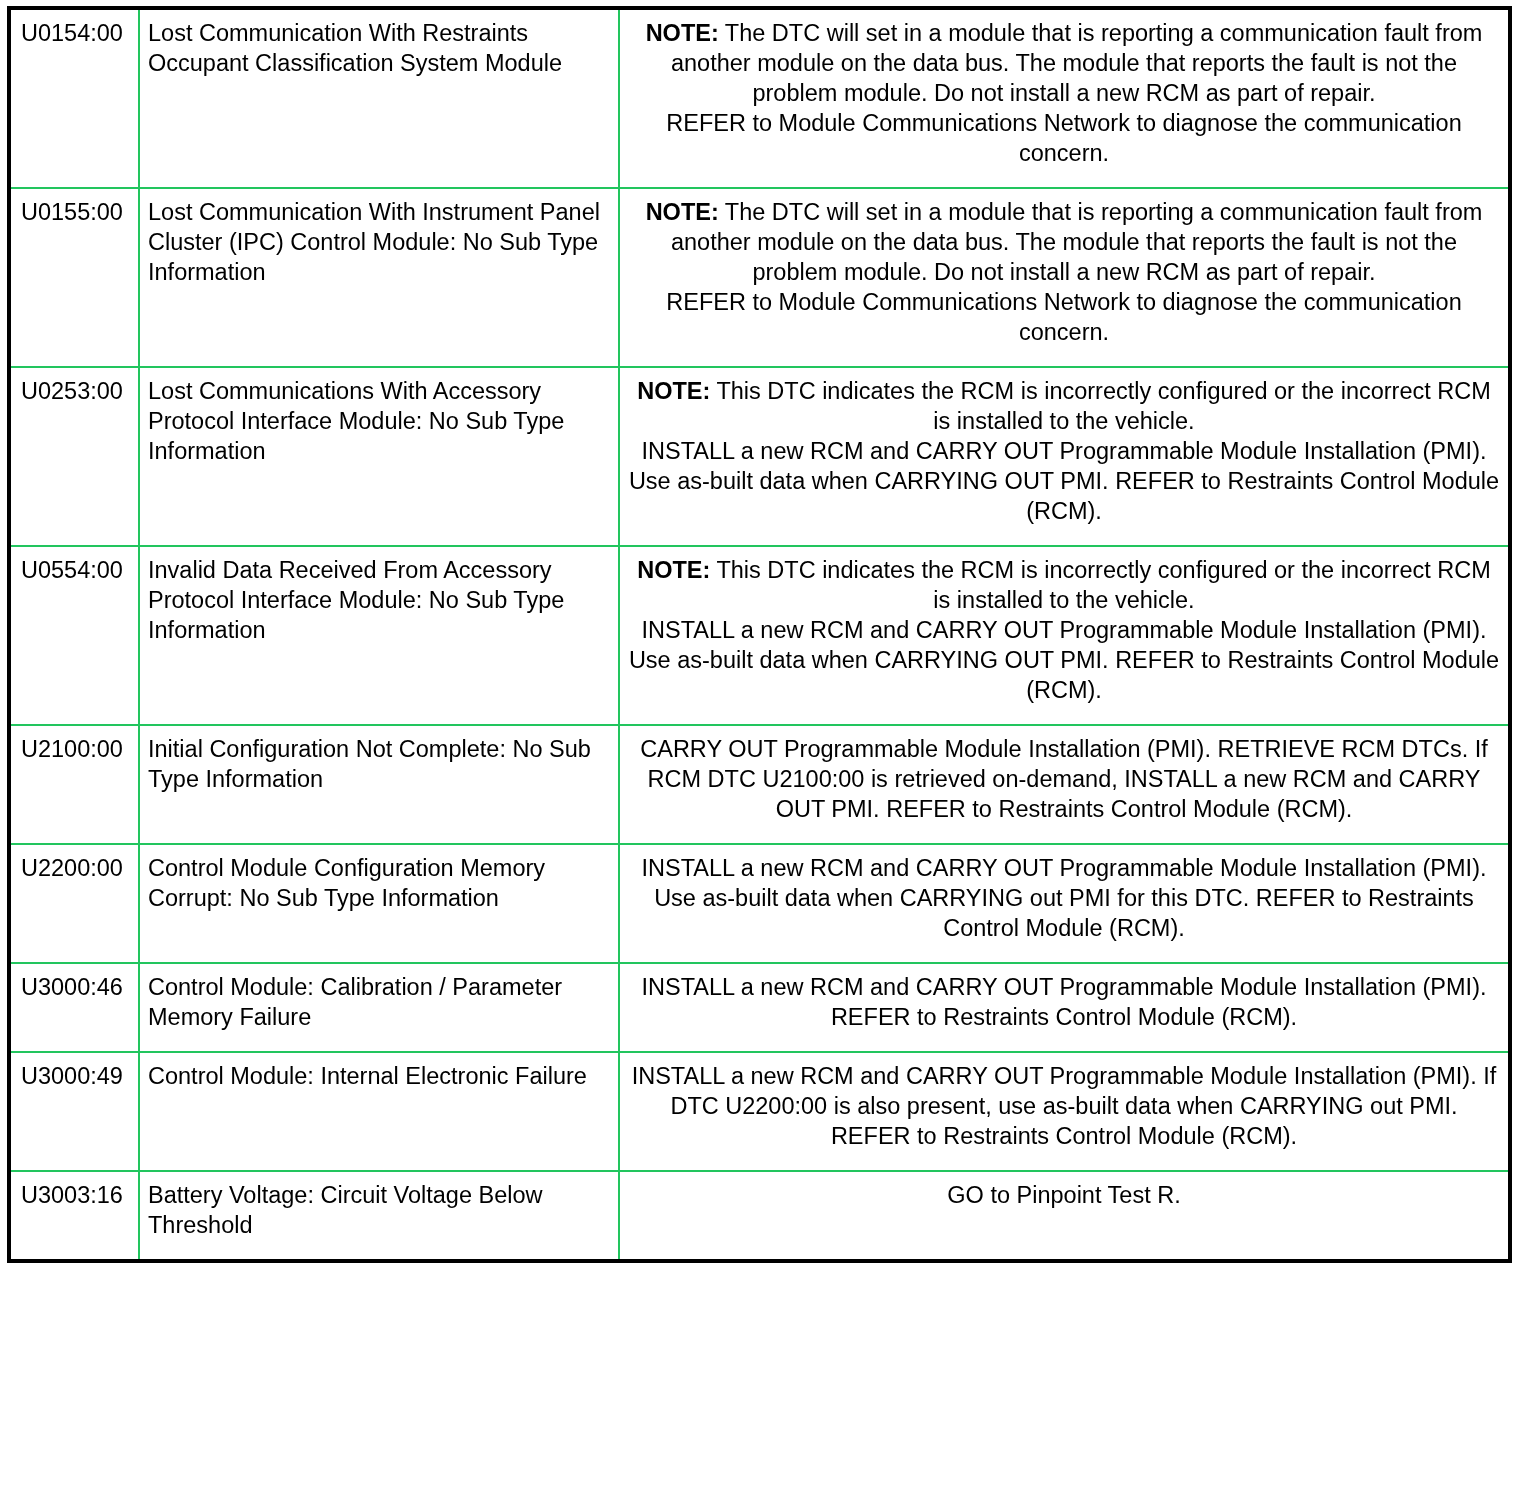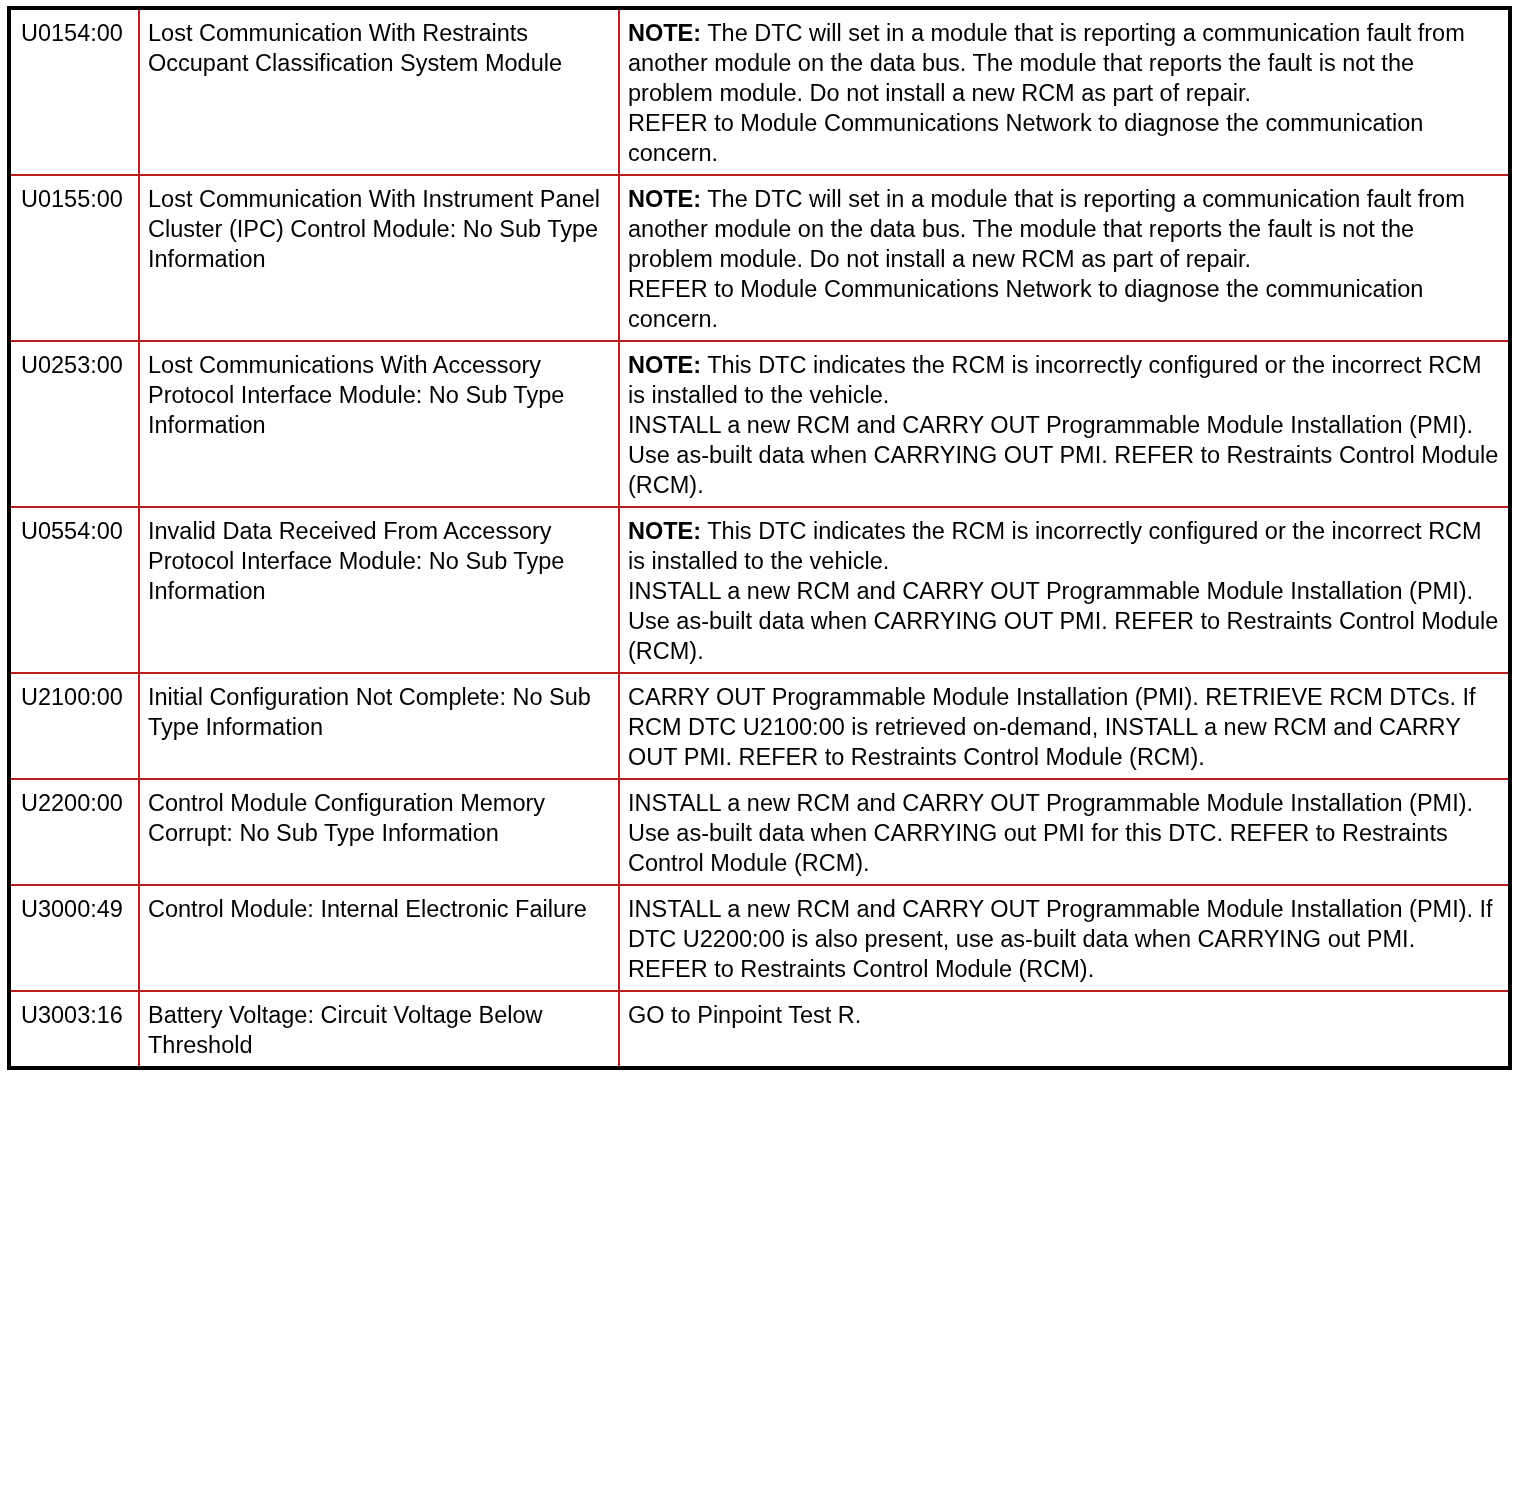--- a/index.html
+++ b/index.html
@@ -6,28 +6,28 @@
   body { width: 1520px; height: 1498px; position: relative; overflow: hidden; }
   .dtc-table {
     position: absolute; left: 7px; top: 6px;
     width: 1501px; border-collapse: collapse;
     border: 4px solid #000;
     font-family: "Liberation Sans", sans-serif;
     font-size: 23.5px; line-height: 30px; color: #000;
     table-layout: fixed;
   }
   .dtc-table td {
-    border: 2px solid #b91c1c; vertical-align: top;
-    padding: 8px 8px 6px 8px;
+    border: 2px solid #22c55e; vertical-align: top;
+    padding: 8px 8px 19px 8px;
   }
   col.c-code { width: 130px; }
   col.c-desc { width: 480px; }
   col.c-action { width: 891px; }
   .code { padding-left: 10px !important; padding-right: 4px !important; white-space: nowrap; }
-  .para { margin: 0; }
+  .para { margin: 0; text-align: center; }
   .para + .para { }
   .note-label { font-weight: bold; }
 </style>
 </head>
 <body>
 
 <table class="dtc-table">
   <colgroup>
     <col class="c-code">
       <col class="c-desc">
@@ -75,20 +75,27 @@
         </td>
       </tr>
       <tr>
         <td class="code">U2200:00</td>
         <td class="desc">Control Module Configuration Memory Corrupt: No Sub Type Information</td>
         <td class="action">
           <p class="para">INSTALL a new RCM and CARRY OUT Programmable Module Installation (PMI). Use as-built data when CARRYING out PMI for this DTC. REFER to Restraints Control Module (RCM).</p>
         </td>
       </tr>
       <tr>
+        <td class="code">U3000:46</td>
+        <td class="desc">Control Module: Calibration / Parameter Memory Failure</td>
+        <td class="action">
+          <p class="para">INSTALL a new RCM and CARRY OUT Programmable Module Installation (PMI). REFER to Restraints Control Module (RCM).</p>
+        </td>
+      </tr>
+      <tr>
         <td class="code">U3000:49</td>
         <td class="desc">Control Module: Internal Electronic Failure</td>
         <td class="action">
           <p class="para">INSTALL a new RCM and CARRY OUT Programmable Module Installation (PMI). If DTC U2200:00 is also present, use as-built data when CARRYING out PMI. REFER to Restraints Control Module (RCM).</p>
         </td>
       </tr>
       <tr>
         <td class="code">U3003:16</td>
         <td class="desc">Battery Voltage: Circuit Voltage Below Threshold</td>
         <td class="action">

